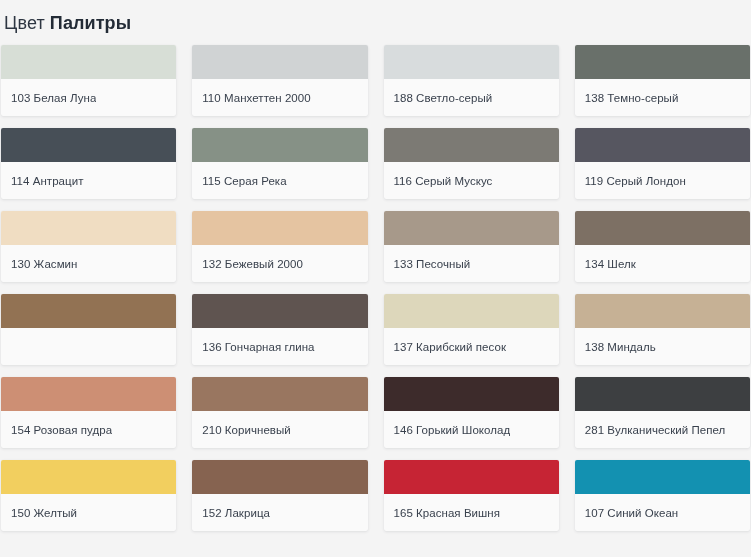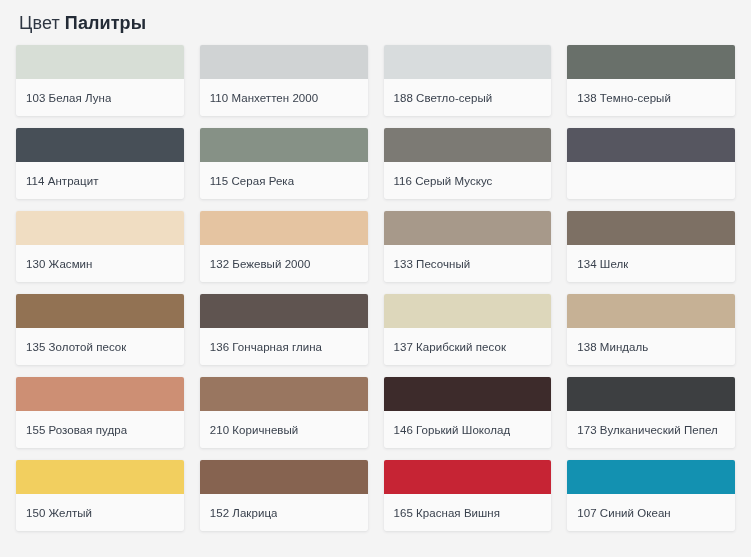--- a/index.html
+++ b/index.html
@@ -13,21 +13,21 @@
     overflow: hidden;
     background: #f4f4f4;
     font-family: "Liberation Sans", "DejaVu Sans", sans-serif;
     -webkit-font-smoothing: antialiased;
   }
   #page {
     position: relative;
     width: 751px;
     height: 557px;
     box-sizing: border-box;
-    padding: 0 16px;
+    padding: 0 1px;
   }
   
   .page-title {
     margin: 0;
     padding: 10px 0 0 3px;
     font-size: 18px;
     line-height: 26px;
     font-weight: 400;
     color: #2e3642;
     letter-spacing: 0.1px;
@@ -124,20 +124,23 @@
         </div>
       </div>
       <div class="color-card">
         <div class="color-swatch" style="background: rgb(124, 122, 116);"></div>
         <div class="color-meta">
           <span class="color-label">116 Серый Мускус</span>
         </div>
       </div>
       <div class="color-card">
         <div class="color-swatch" style="background: rgb(86, 86, 96);"></div>
+        <div class="color-meta">
+          <span class="color-label">119 Серый Лондон</span>
+        </div>
       </div>
       <div class="color-card">
         <div class="color-swatch" style="background: rgb(240, 221, 194);"></div>
         <div class="color-meta">
           <span class="color-label">130 Жасмин</span>
         </div>
       </div>
       <div class="color-card">
         <div class="color-swatch" style="background: rgb(229, 196, 161);"></div>
         <div class="color-meta">
@@ -151,23 +154,20 @@
         </div>
       </div>
       <div class="color-card">
         <div class="color-swatch" style="background: rgb(125, 112, 100);"></div>
         <div class="color-meta">
           <span class="color-label">134 Шелк</span>
         </div>
       </div>
       <div class="color-card">
         <div class="color-swatch" style="background: rgb(146, 114, 83);"></div>
-        <div class="color-meta">
-          <span class="color-label">135 Золотой песок</span>
-        </div>
       </div>
       <div class="color-card">
         <div class="color-swatch" style="background: rgb(95, 84, 80);"></div>
         <div class="color-meta">
           <span class="color-label">136 Гончарная глина</span>
         </div>
       </div>
       <div class="color-card">
         <div class="color-swatch" style="background: rgb(221, 215, 187);"></div>
         <div class="color-meta">
@@ -176,39 +176,39 @@
       </div>
       <div class="color-card">
         <div class="color-swatch" style="background: rgb(198, 177, 149);"></div>
         <div class="color-meta">
           <span class="color-label">138 Миндаль</span>
         </div>
       </div>
       <div class="color-card">
         <div class="color-swatch" style="background: rgb(205, 143, 116);"></div>
         <div class="color-meta">
-          <span class="color-label">155 Розовая пудра</span>
+          <span class="color-label">154 Розовая пудра</span>
         </div>
       </div>
       <div class="color-card">
         <div class="color-swatch" style="background: rgb(153, 118, 96);"></div>
         <div class="color-meta">
           <span class="color-label">210 Коричневый</span>
         </div>
       </div>
       <div class="color-card">
         <div class="color-swatch" style="background: rgb(61, 43, 43);"></div>
         <div class="color-meta">
           <span class="color-label">146 Горький Шоколад</span>
         </div>
       </div>
       <div class="color-card">
         <div class="color-swatch" style="background: rgb(61, 63, 65);"></div>
         <div class="color-meta">
-          <span class="color-label">173 Вулканический Пепел</span>
+          <span class="color-label">281 Вулканический Пепел</span>
         </div>
       </div>
       <div class="color-card">
         <div class="color-swatch" style="background: rgb(242, 207, 95);"></div>
         <div class="color-meta">
           <span class="color-label">150 Желтый</span>
         </div>
       </div>
       <div class="color-card">
         <div class="color-swatch" style="background: rgb(134, 99, 80);"></div>

